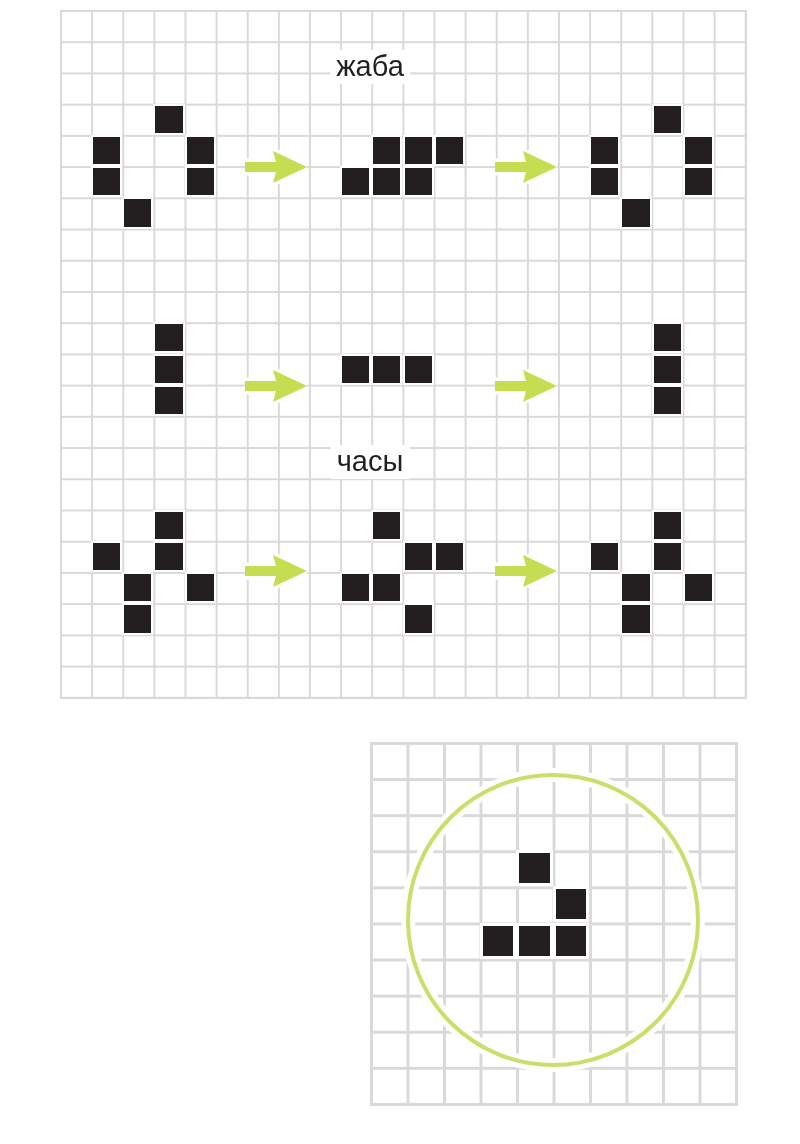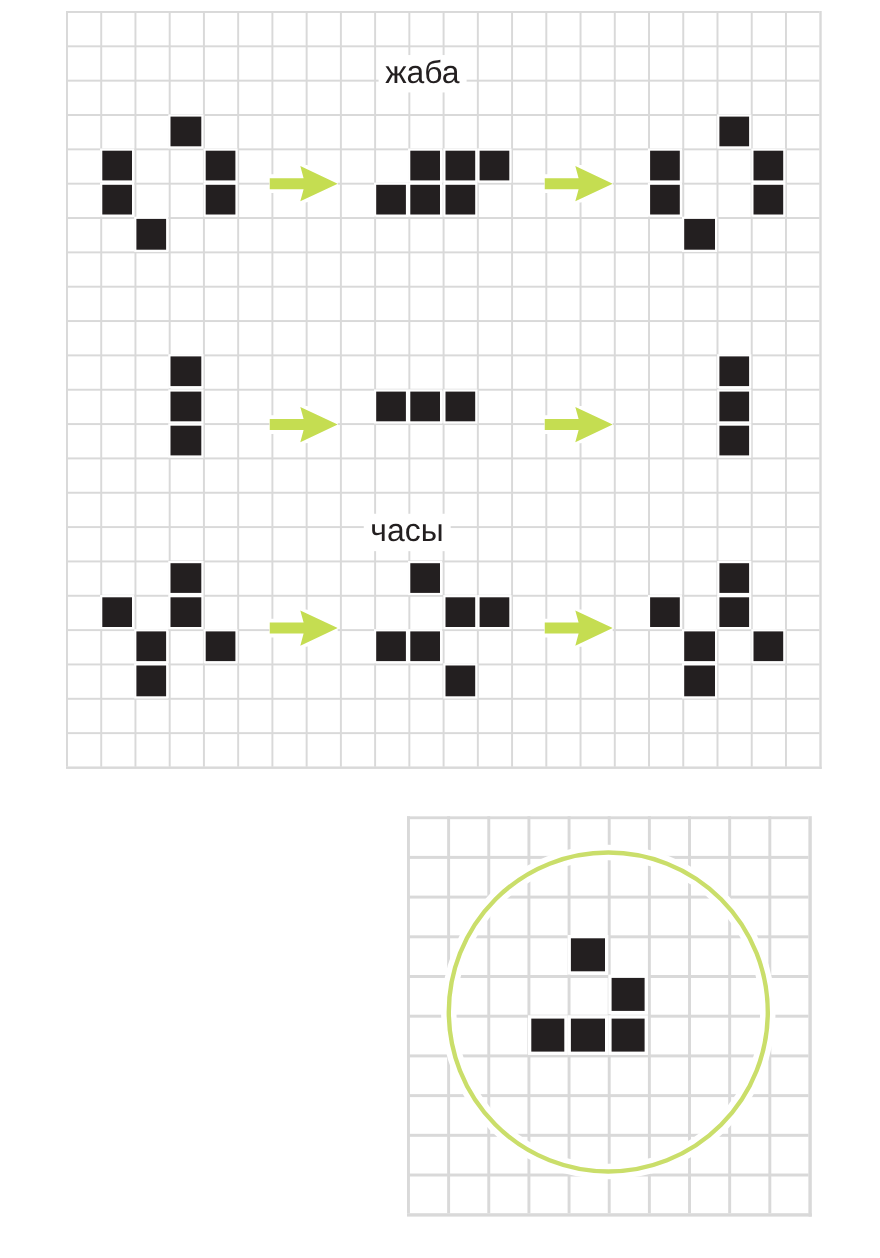--- a/index.html
+++ b/index.html
@@ -105,22 +105,22 @@
       <svg width="62" height="34" viewBox="0 0 62 34" class="arrow" style="left: 185px; top: 544px;">
         <polygon points="0,12 31,12 28,1 62,17 28,33 31,22 0,22" fill="#ffffff" stroke="#ffffff" stroke-width="7" stroke-linejoin="round"></polygon>
         <polygon points="0,12 31,12 28,1 62,17 28,33 31,22 0,22" fill="#c5dd51"></polygon>
       </svg>
       <svg width="62" height="34" viewBox="0 0 62 34" class="arrow" style="left: 435px; top: 544px;">
         <polygon points="0,12 31,12 28,1 62,17 28,33 31,22 0,22" fill="#ffffff" stroke="#ffffff" stroke-width="7" stroke-linejoin="round"></polygon>
         <polygon points="0,12 31,12 28,1 62,17 28,33 31,22 0,22" fill="#c5dd51"></polygon>
       </svg>
     </div>
 
-  <div class="pattern-label" id="label-0" style="left: 384px; top: 67px; color: rgb(35, 31, 32);">жаба</div>
-  <div class="pattern-label" id="label-2" style="left: 370px; top: 484px; color: rgb(35, 31, 32);">часы</div>
+  <div class="pattern-label" id="label-0" style="left: 370px; top: 67px; color: rgb(35, 31, 32);">жаба</div>
+  <div class="pattern-label" id="label-2" style="left: 370px; top: 462px; color: rgb(35, 31, 32);">часы</div>
 
   <div class="grid" id="inset-grid" style="left: 370px; top: 742px; width: 365px; height: 361px; background-size: 36.5px 36.1px; background-image: linear-gradient(to right, rgb(217, 217, 217) 3px, transparent 3px), linear-gradient(rgb(217, 217, 217) 3px, transparent 3px); border-right: 3px solid rgb(217, 217, 217); border-bottom: 3px solid rgb(217, 217, 217);">
     <svg class="circle-svg" id="circle-svg" width="365" height="361">
       <circle id="circle-halo" fill="none" cx="183" cy="178" r="145" stroke="#ffffff" stroke-width="14"></circle>
       <circle id="circle-ring" fill="none" cx="183" cy="178" r="145" stroke="#cade6a" stroke-width="4"></circle>
     </svg>
   <div class="cell" style="left: 149px; top: 111.3px; width: 30.5px; height: 30.1px; background: rgb(35, 31, 32); box-shadow: rgb(255, 255, 255) 0px 0px 0px 3px;"></div>
       <div class="cell" style="left: 185.5px; top: 147.4px; width: 30.5px; height: 30.1px; background: rgb(35, 31, 32); box-shadow: rgb(255, 255, 255) 0px 0px 0px 3px;"></div>
       <div class="cell" style="left: 112.5px; top: 183.5px; width: 30.5px; height: 30.1px; background: rgb(35, 31, 32); box-shadow: rgb(255, 255, 255) 0px 0px 0px 3px;"></div>
       <div class="cell" style="left: 149px; top: 183.5px; width: 30.5px; height: 30.1px; background: rgb(35, 31, 32); box-shadow: rgb(255, 255, 255) 0px 0px 0px 3px;"></div>

